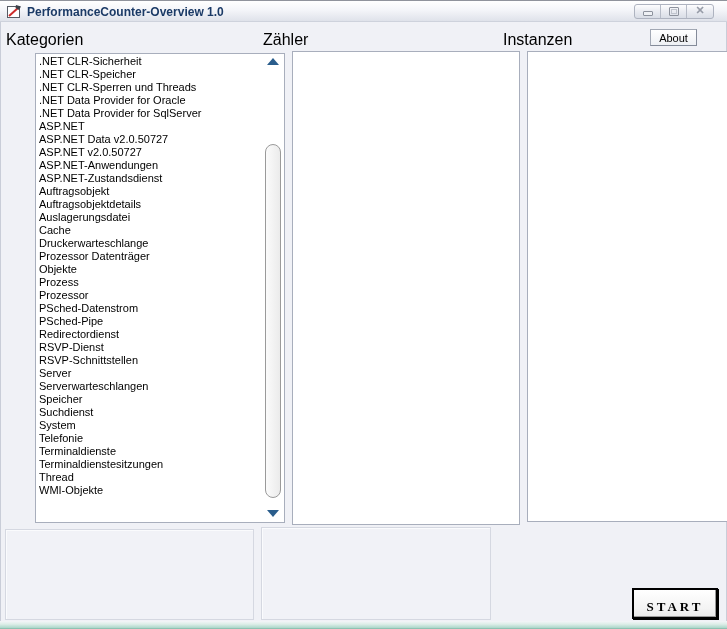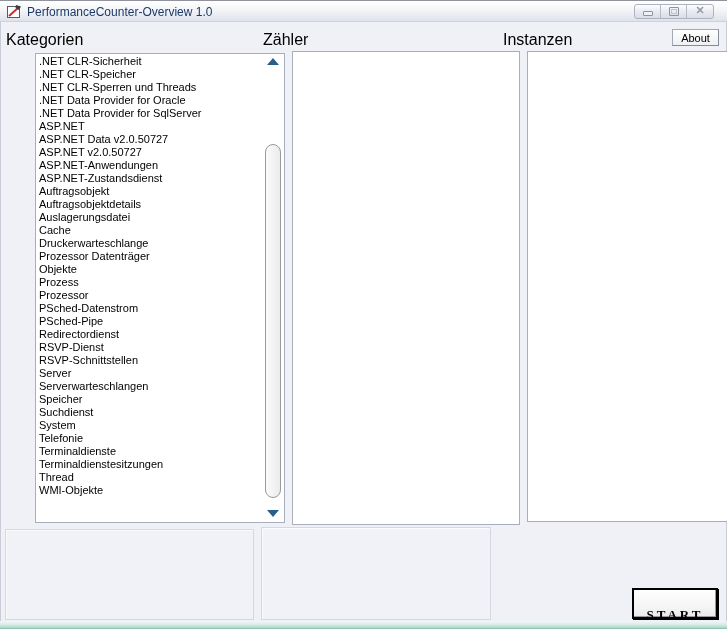--- a/index.html
+++ b/index.html
@@ -16,21 +16,21 @@
   
   .titlebar {
     position:absolute; top:0; left:0; right:0; height:22px;
     background:linear-gradient(180deg,#ffffff 0%,#f4f5f9 45%,#dfe2ea 100%);
     border-top:1px solid #90939c;
     border-bottom:1px solid #ced2dc;
   }
   .app-icon { position:absolute; left:6px; top:3px; width:16px; height:16px; }
   .title-text {
     position:absolute; left:27px; top:4px;
-    font-size:12px; font-weight:normal; color:#1b3a66; white-space:nowrap;
+    font-size:12px; font-weight:bold; color:#1b3a66; white-space:nowrap;
   }
   .win-controls {
     position:absolute; right:13px; top:3px; height:15px; display:flex;
     border:1px solid #aeb3c0; border-radius:3px;
     background:linear-gradient(180deg,#fdfdfe 0%,#e9ebf1 50%,#d9dde6 100%);
     overflow:hidden;
   }
   .win-btn {
     width:26px; height:100%; display:flex; align-items:flex-end; justify-content:center;
     border-right:1px solid #b6bbc7; cursor:default;
@@ -42,21 +42,21 @@
   .icon-close {
     font-size:11px; font-weight:bold; color:#979ca8; line-height:13px; margin-bottom:1px;
   }
 
   
   .col-label { position:absolute; top:31px; font-size:16px; color:#000; }
   .label-categories { left:6px; }
   .label-counters  { left:263px; }
   .label-instances { left:503px; }
   .about-btn {
-    position:absolute; left:672px; top:29px; width:47px; height:17px;
+    position:absolute; left:650px; top:29px; width:47px; height:17px;
     background:linear-gradient(180deg,#ffffff,#eef0f4);
     border:1px solid #a2a8b4; border-right-color:#848b99; border-bottom-color:#848b99;
     font-size:11px; color:#000; text-align:center; line-height:14px; padding:0;
     font-family:"Liberation Sans", sans-serif;
   }
 
   
   .listbox {
     position:absolute; background:#ffffff;
     border:1px solid #a8aebc;
@@ -100,21 +100,21 @@
   .panel-mid  { left:261px; top:527px; width:230px; height:93px; }
 
   
   .start-btn {
     position:absolute; left:632px; top:588px; width:86px; height:31px;
     background:linear-gradient(180deg,#ffffff 0%,#f3f3f3 70%,#e9e9e9 100%);
     border:2px solid #000;
     box-shadow:1px 1px 0 #000, inset -1px -1px 0 #9a9a9a;
     font-family:"Liberation Serif", serif; font-weight:bold;
     font-size:13px; letter-spacing:3px; color:#000;
-    text-align:center; line-height:25px; padding:12px;
+    text-align:center; line-height:25px; padding:4px;
   }
 
   
   .bottom-edge {
     position:absolute; left:0; right:0; bottom:0; height:8px;
     background:linear-gradient(180deg,#f4f5f8 0%,#ddeee8 45%,#abd6c9 100%);
     border-bottom:1px solid #8fc2b2;
   }
 </style>
 </head>

